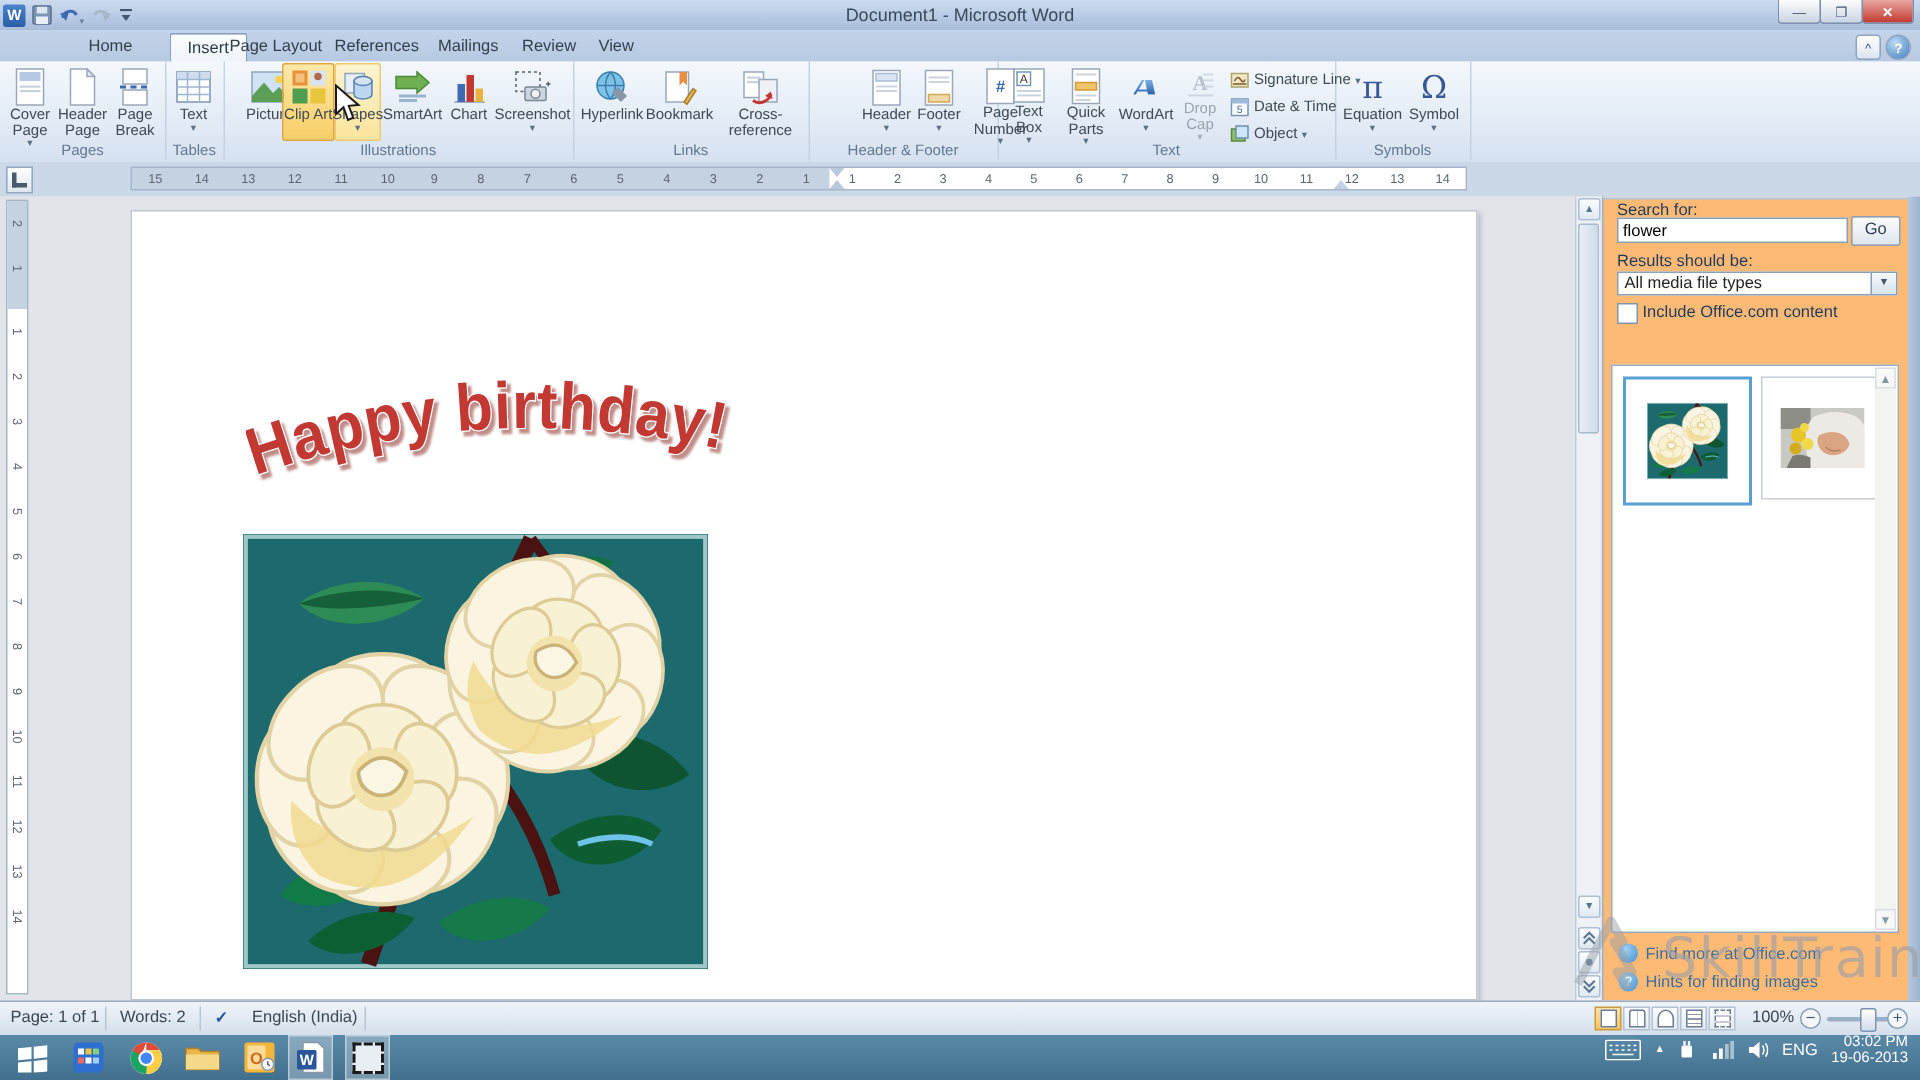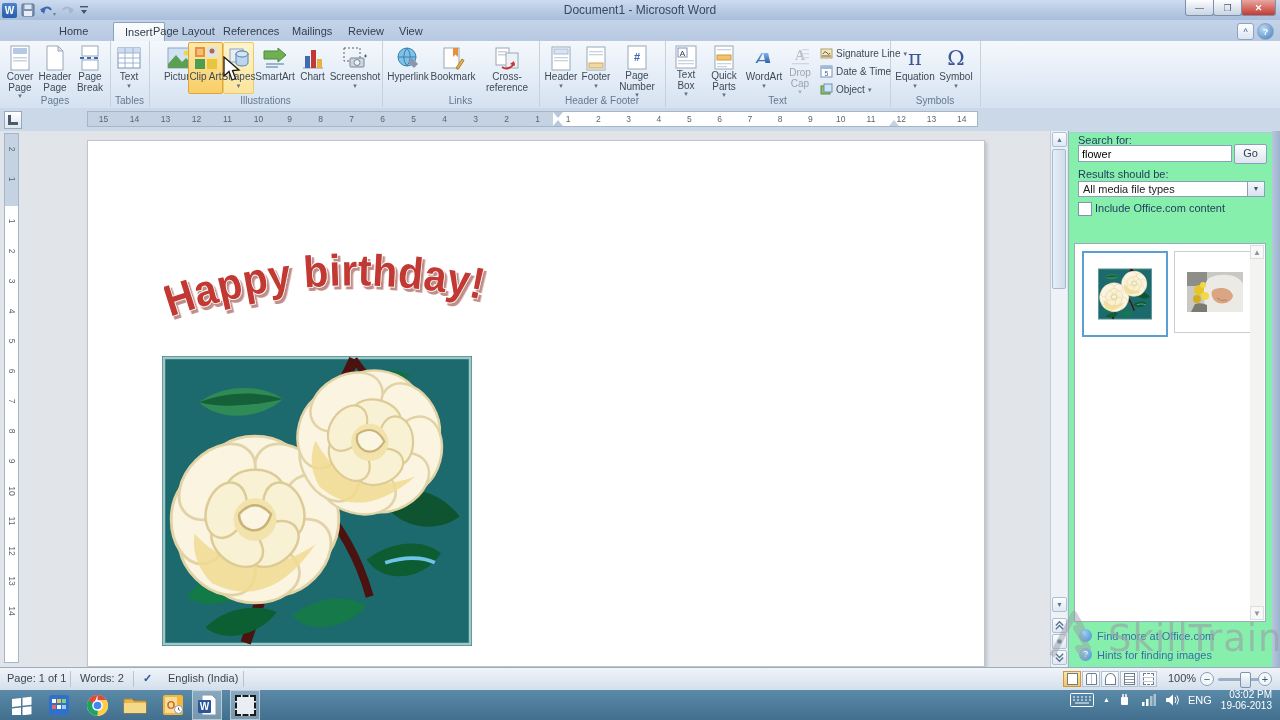--- a/index.html
+++ b/index.html
@@ -66,21 +66,21 @@
         box-shadow:2px 2px 3px rgba(120,130,145,.35);box-sizing:border-box;}
 
   
   #vscroll{left:1050px;top:0;width:17px;height:536px;background:#eef2f7;border-left:1px solid #c3cdd9;box-sizing:border-box;}
   .scbtn{position:absolute;left:1px;width:15px;height:15px;background:linear-gradient(#fbfdfe,#dfe8f2);
          border:1px solid #aebfd3;border-radius:2px;display:flex;align-items:center;justify-content:center;box-sizing:border-box;}
   #vthumb{position:absolute;left:1px;top:18px;width:14px;height:140px;background:linear-gradient(90deg,#e7eef7,#cfdcEB);
           background:linear-gradient(90deg,#e7eef7,#cfdceb);border:1px solid #a8bace;border-radius:2px;box-sizing:border-box;}
 
   
-  #pane{left:1068px;top:-21px;width:204px;height:557px;background:#86efac;border-left:1px solid #9cb0c8;box-sizing:border-box;}
+  #pane{left:1068px;top:-21px;width:204px;height:557px;background:#fdba74;border-left:1px solid #9cb0c8;box-sizing:border-box;}
   #pane-header{position:absolute;left:0;top:0;right:0;height:22px;background:linear-gradient(#eaf2fb,#c9daee);
                border-bottom:1px solid #b4c6db;}
   .plabel{position:absolute;left:9px;font-size:11px;color:#1f3a5f;}
   #search-input{position:absolute;left:9px;top:35px;width:146px;height:15px;border:1px solid #8aa0b8;
                 font-size:11px;font-family:"Liberation Sans",sans-serif;padding:0 3px;background:#fff;}
   #go-btn{position:absolute;left:165px;top:34px;width:31px;height:18px;background:linear-gradient(#fcfdfe,#dde5ee);
           border:1px solid #8aa0b8;border-radius:2px;font-size:11px;color:#2c3razor;color:#2c3e50;text-align:center;line-height:17px;}
   #media-select{position:absolute;left:9px;top:71px;width:187px;height:16px;background:#fff;border:1px solid #8aa0b8;
                 font-size:11px;color:#222;line-height:15px;padding-left:4px;box-sizing:border-box;}
   #media-arrow{position:absolute;right:0;top:0;width:16px;height:14px;background:linear-gradient(#f4f8fc,#d8e2ee);
@@ -375,21 +375,21 @@
               </svg>
             </span>
           <span>Cross-reference</span>
         </div>
       </div>
       <div class="glabel">Links</div>
     </div>
 
     <div class="rgroup" style="left:539px;width:126px;">
       <div class="rowbtns" style="left:4px;">
-        <div class="bigbtn dd" style="width:36px;">
+        <div class="bigbtn dd" style="width:36px;margin-left:30px;">
           <span class="ic">
               <svg width="20" height="25" viewBox="0 0 20 25">
                 <rect x="1" y="1" width="18" height="23" fill="#fff" stroke="#9aa7b8"></rect>
                 <rect x="3" y="3" width="14" height="5" fill="#d8e4f2" stroke="#a8bdd6"></rect>
                 <rect x="3" y="11" width="14" height="1.3" fill="#c9d3de"></rect>
                 <rect x="3" y="14" width="14" height="1.3" fill="#c9d3de"></rect>
               </svg>
             </span>
           <span>Header</span>
         </div>

